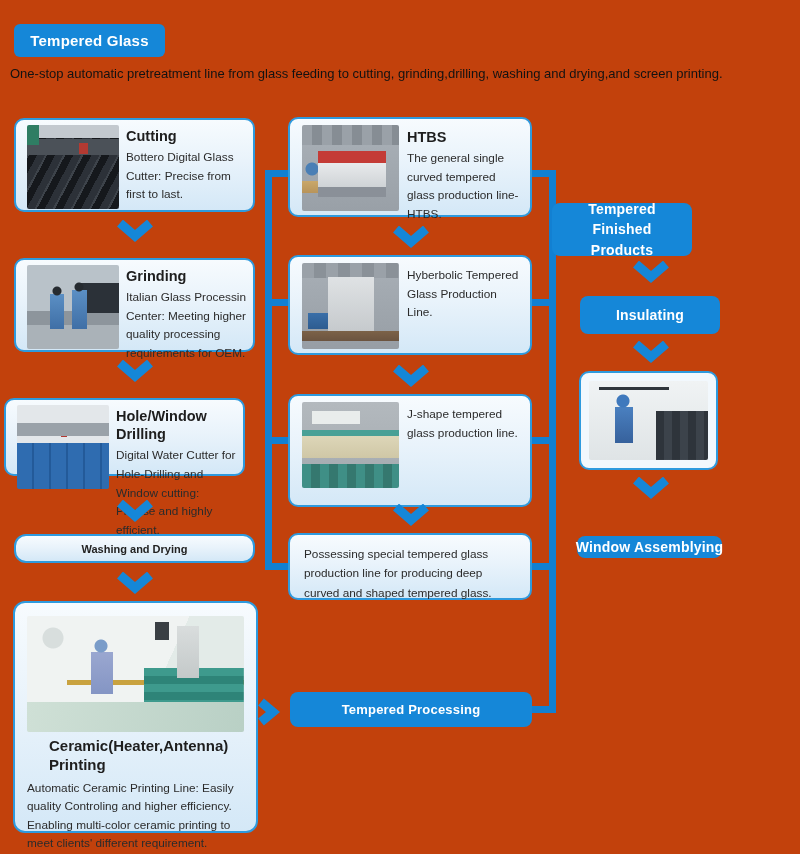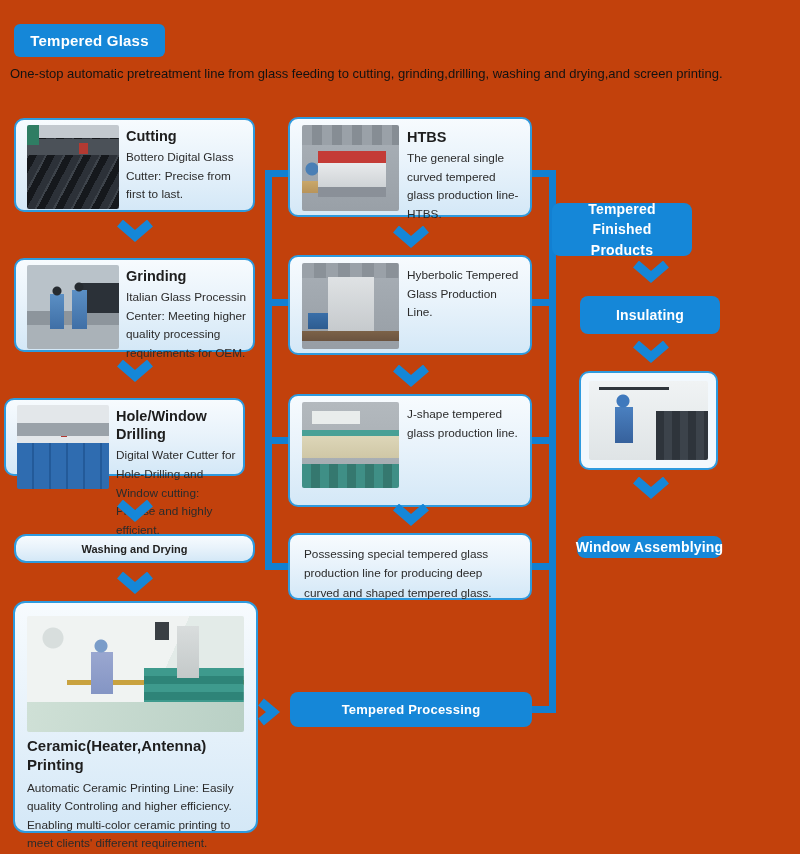--- a/index.html
+++ b/index.html
@@ -32,21 +32,21 @@
   #card-grinding{left:14px;top:258px;width:241px;height:94px;}
   #card-drilling{left:4px;top:398px;width:241px;height:78px;}
   .lcard-photo{left:11px;top:5px;width:92px;height:84px;}
   .lcard-text{position:absolute;left:110px;top:7px;right:7px;}
   #bar-washing{left:14px;top:534px;width:241px;height:29px;border-radius:12px;
     display:flex;align-items:center;justify-content:center;
     font-size:11px;font-weight:bold;color:#222;}
   #card-ceramic{left:13px;top:601px;width:245px;height:232px;border-radius:12px;}
   #ph-ceramic{left:12px;top:13px;width:217px;height:116px;}
   #ceramic-text{position:absolute;left:12px;top:134px;width:222px;}
-  #ceramic-text .card-title{font-size:15px;margin-bottom:4px;}
+  #ceramic-text .card-title{font-size:15px;margin-bottom:4px;margin-left:22px;}
 
   
   #card-htbs{left:288px;top:117px;width:244px;height:100px;}
   #card-hyper{left:288px;top:255px;width:244px;height:100px;}
   #card-jshape{left:288px;top:394px;width:244px;height:113px;}
   #card-special{left:288px;top:533px;width:244px;height:67px;}
   .mcard-photo{left:12px;top:6px;width:97px;height:86px;}
   .mcard-text{position:absolute;left:117px;top:9px;right:8px;}
   #card-special .card-desc{position:absolute;left:14px;top:10px;right:12px;line-height:1.65;}
 

